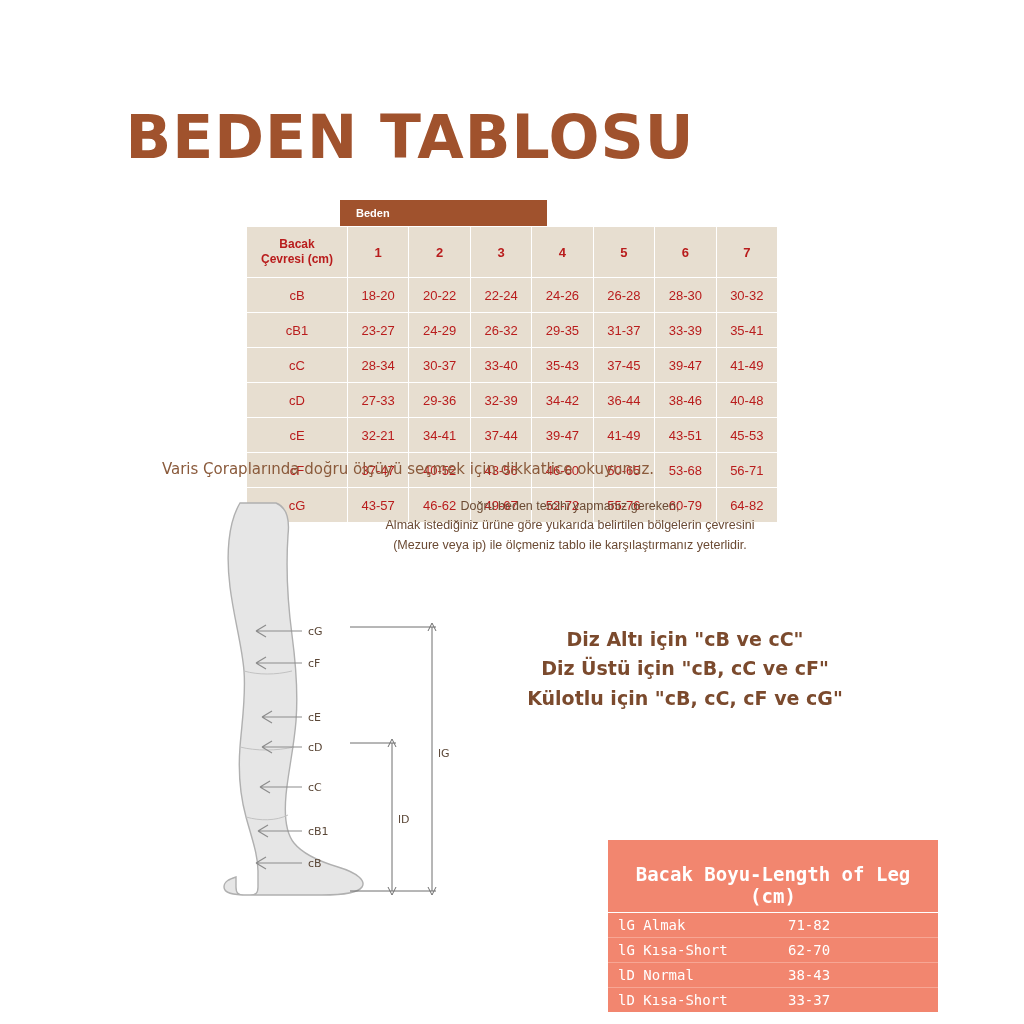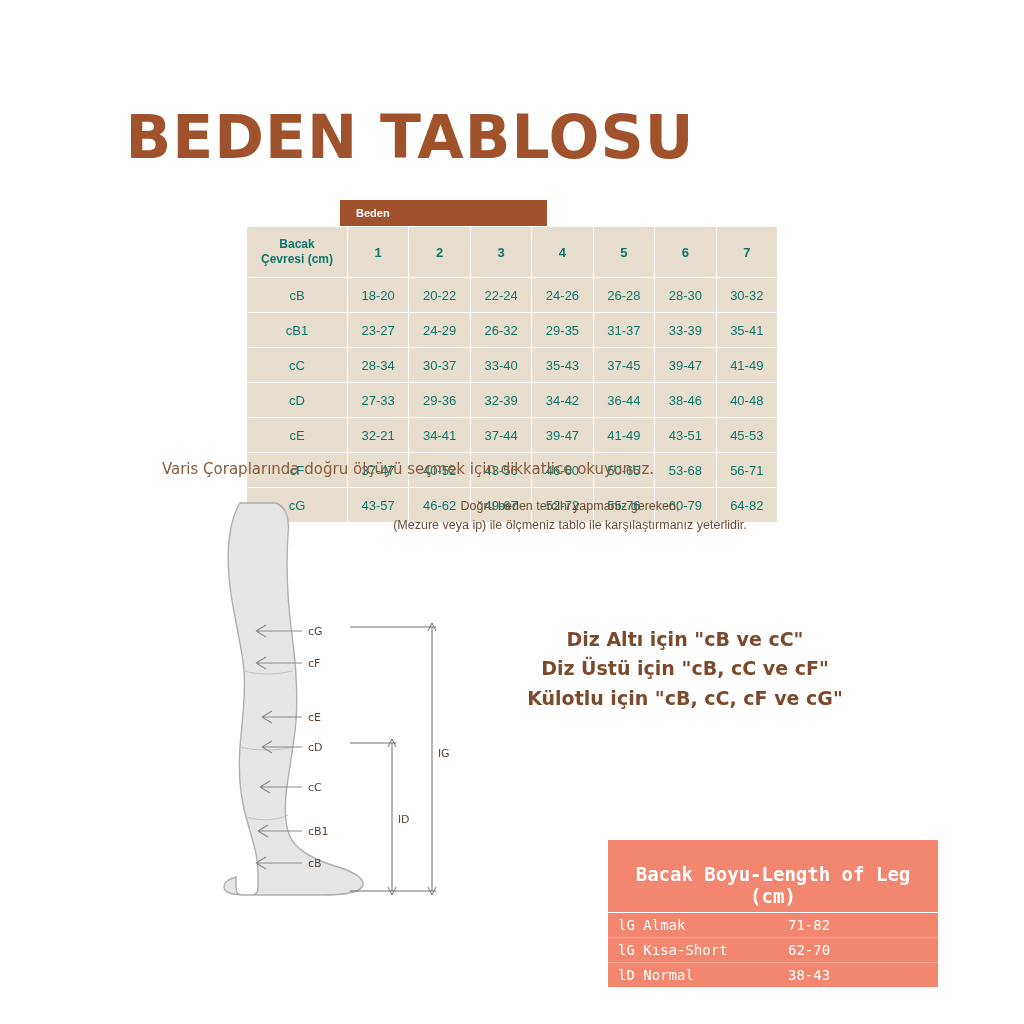--- a/index.html
+++ b/index.html
@@ -62,21 +62,21 @@
     border-top: 7px solid #a0522d;
   }
   table.size {
     position: absolute;
     top: 26px;
     left: 0;
     border-collapse: collapse;
     width: 532px;
     background: #e7ded0;
     font-size: 13px;
-    color: #0f766e;
+    color: #b91c1c;
   }
   table.size th, table.size td {
     border: 1px solid #ffffff;
     text-align: center;
     padding: 6px 2px;
     font-weight: normal;
   }
   table.size thead th {
     height: 38px;
     font-weight: bold;
@@ -266,20 +266,21 @@
         <td>64-82</td>
       </tr>
     </tbody>
   </table>
 </div>
 
 <div class="note-main">Varis Çoraplarında doğru ölçüyü seçmek için dikkatlice okuyunuz.</div>
 
 <div class="note-block">
   <div>Doğru beden tercihi yapmanız gereken;</div>
+  <div>Almak istediğiniz ürüne göre yukarıda belirtilen bölgelerin çevresini</div>
   <div>(Mezure veya ip) ile ölçmeniz tablo ile karşılaştırmanız yeterlidir.</div>
 </div>
 
 <div class="usage">
   <div>Diz Altı için "cB ve cC"</div>
   <div>Diz Üstü için "cB, cC ve cF"</div>
   <div>Külotlu için "cB, cC, cF ve cG"</div>
 </div>
 
 <div class="diagram">
@@ -344,13 +345,17 @@
     <div class="len-val">71-82</div>
   </div>
   <div class="len-row">
     <div class="len-label">lG Kısa-Short</div>
     <div class="len-val">62-70</div>
   </div>
   <div class="len-row">
     <div class="len-label">lD Normal</div>
     <div class="len-val">38-43</div>
   </div>
+  <div class="len-row">
+    <div class="len-label">lD Kısa-Short</div>
+    <div class="len-val">33-37</div>
+  </div>
 </div>
 
 </body></html>

